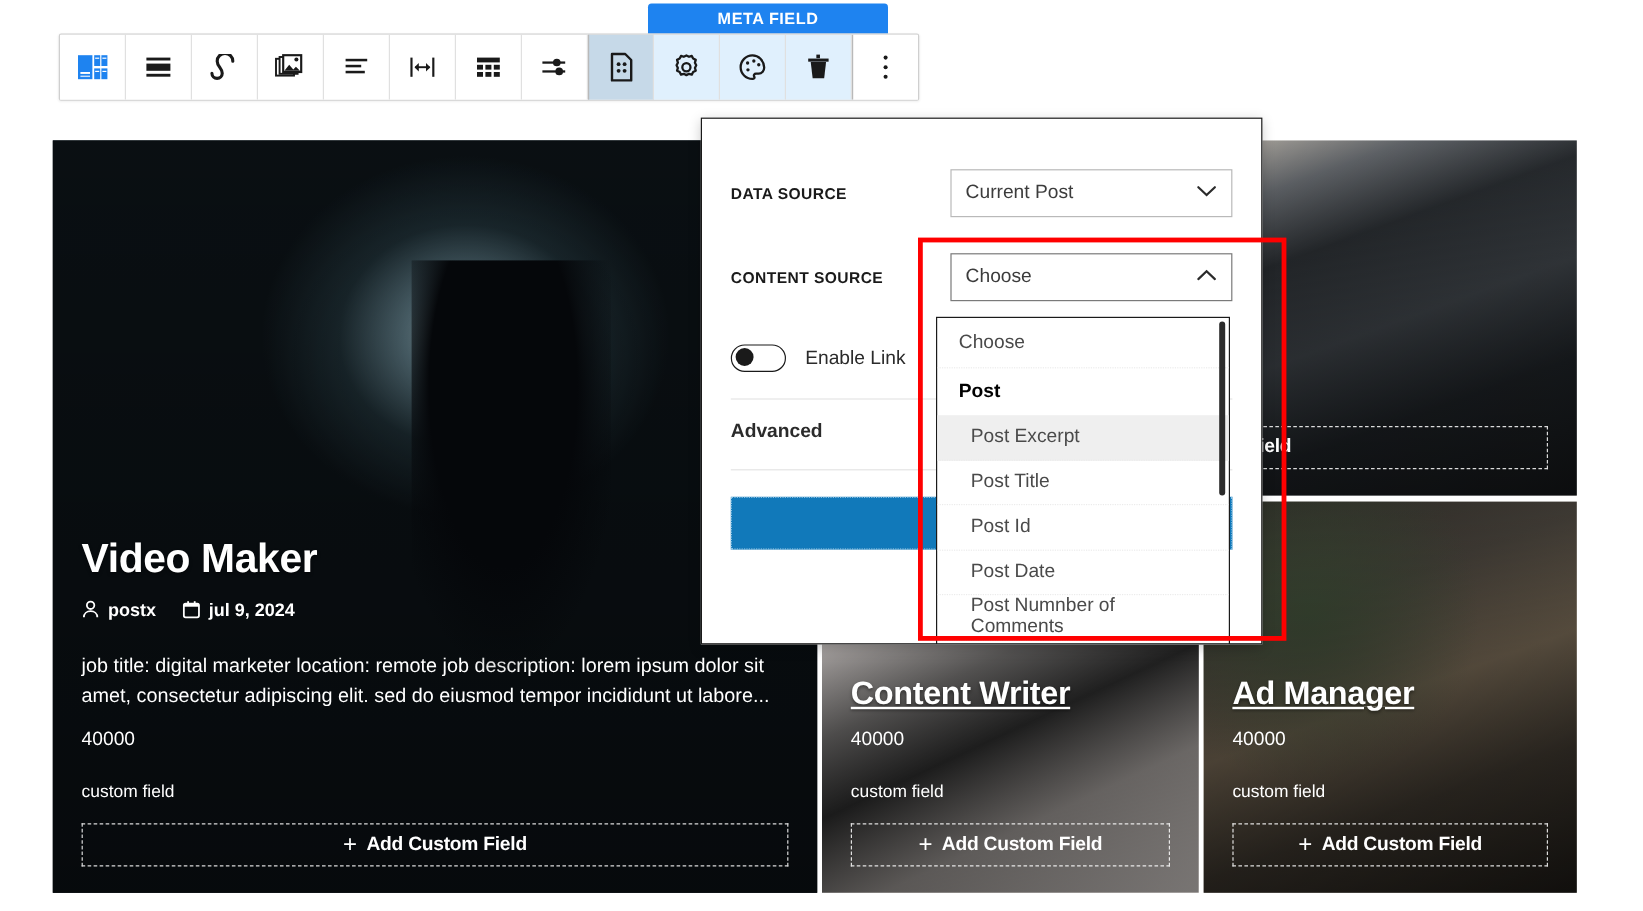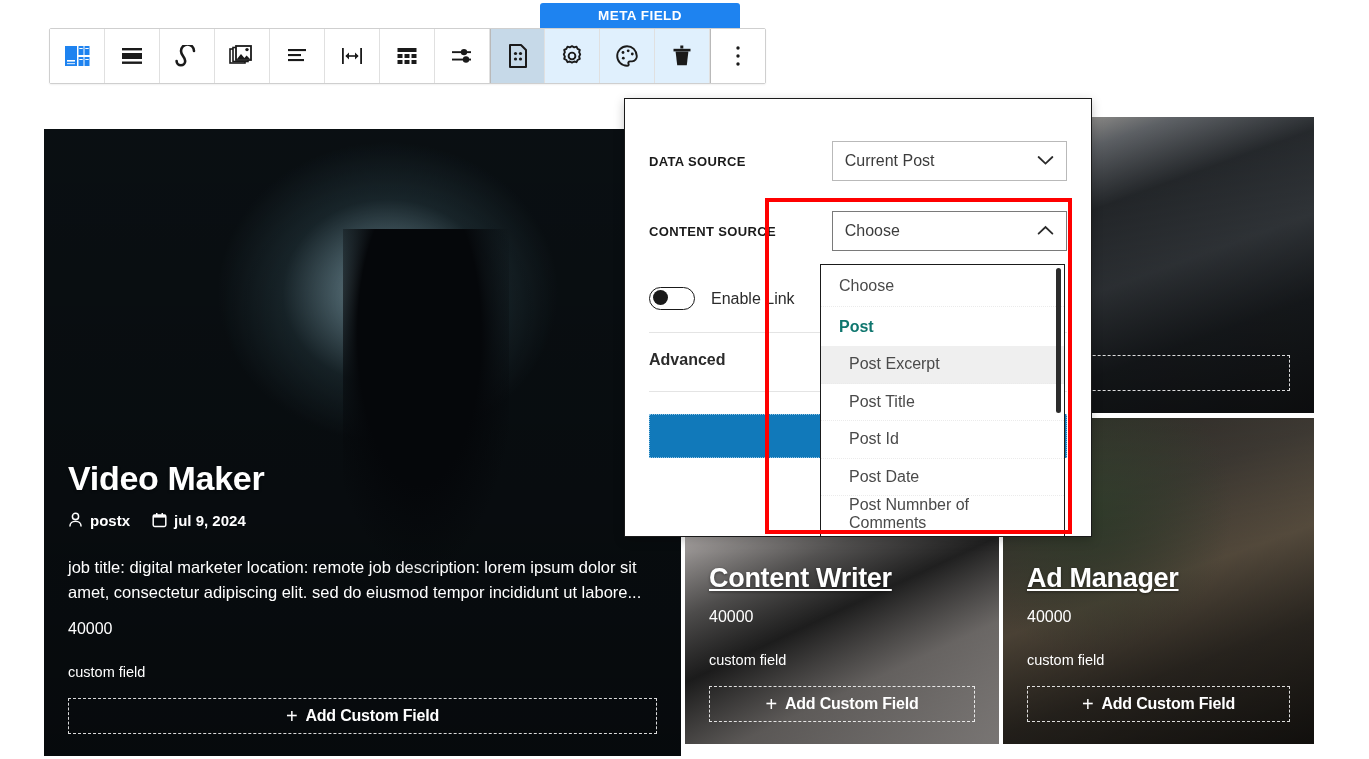--- a/index.html
+++ b/index.html
@@ -34,21 +34,21 @@
   .tb-btn.active{ background:#c6d9e8; }
   .tb-sep{ border-left:1px solid #b9b9b9; }
   .tb-btn svg{ display:block; }
 
   
   .grid{ position:absolute; left:44px; top:117px; width:1270px; height:627px; }
   .card{
     position:absolute; overflow:hidden; color:#fff;
     background-size:cover; background-position:center;
   }
-  .card-big{ left:0; top:12px; width:637px; height:627px; }
+  .card-big{ left:0; top:0; width:637px; height:627px; }
   .card-tr{ left:641px; top:0; width:629px; height:296px; }
   .card-bl{ left:641px; top:301px; width:314px; height:326px; }
   .card-br{ left:959px; top:301px; width:311px; height:326px; }
 
   .card-inner{ position:absolute; left:0; right:0; bottom:0; padding:0 24px 22px; }
   .card-title{ font-weight:bold; letter-spacing:-.3px; margin:0 0 14px; line-height:1.1;
                text-shadow:0 1px 3px rgba(0,0,0,.45); }
   .card-big .card-title{ font-size:34px; }
   .card-sm .card-title{ font-size:27px;text-decoration:underline; }
 
@@ -84,21 +84,21 @@
   }
   .img-desk{
     background:
       radial-gradient(circle at 28% 28%, #3c4a35 0%, rgba(60,74,53,0) 44%),
       linear-gradient(160deg,#2c2a26 0%,#46413a 28%,#6c5f4d 50%,#3a342c 72%,#1d1a16 100%);
   }
   .scrim{ position:absolute; inset:0; background:linear-gradient(180deg,rgba(0,0,0,.12) 0%,rgba(0,0,0,.42) 100%); }
 
   
   .popover{
-    position:absolute; left:624px; top:98px; width:468px; height:439px;
+    position:absolute; left:584px; top:98px; width:468px; height:439px;
     background:#fff; border:1px solid #1a1a1a; z-index:30;
     box-shadow:0 3px 10px rgba(0,0,0,.22);
   }
   .row{ display:flex; align-items:center; padding:0 24px; }
   .row-ds{ margin-top:42px; }
   .row-cs{ margin-top:30px; }
   .row-label{
     width:185px; font-size:13px; font-weight:bold; color:#1a1a1a;
     letter-spacing:.35px;
   }
@@ -135,21 +135,21 @@
     background:#fff; border:1px solid #1a1a1a; z-index:40; overflow:hidden;
   }
   .dd-item{
     height:37.5px; display:flex; align-items:center;
     padding:0 18px; font-size:16px; color:#4a4a4a; cursor:pointer;
     border-bottom:1px dotted #ebebeb;
   }
   .dd-item.first{ height:42px; }
   .dd-group{
     height:39px; display:flex; align-items:center; padding:0 18px;
-    font-size:16px; font-weight:bold; color:#0f766e; cursor:default;
+    font-size:16px; font-weight:bold; color:#000000; cursor:default;
   }
   .dd-item.indent{ padding-left:28px; }
   .dd-item.hl{ background:#efefef; }
   .dd-scroll{
     position:absolute; right:3px; top:3px; width:5px; height:145px;
     background:#2b2b2b; border-radius:3px; cursor:pointer;
   }
 
   
   .annot{

